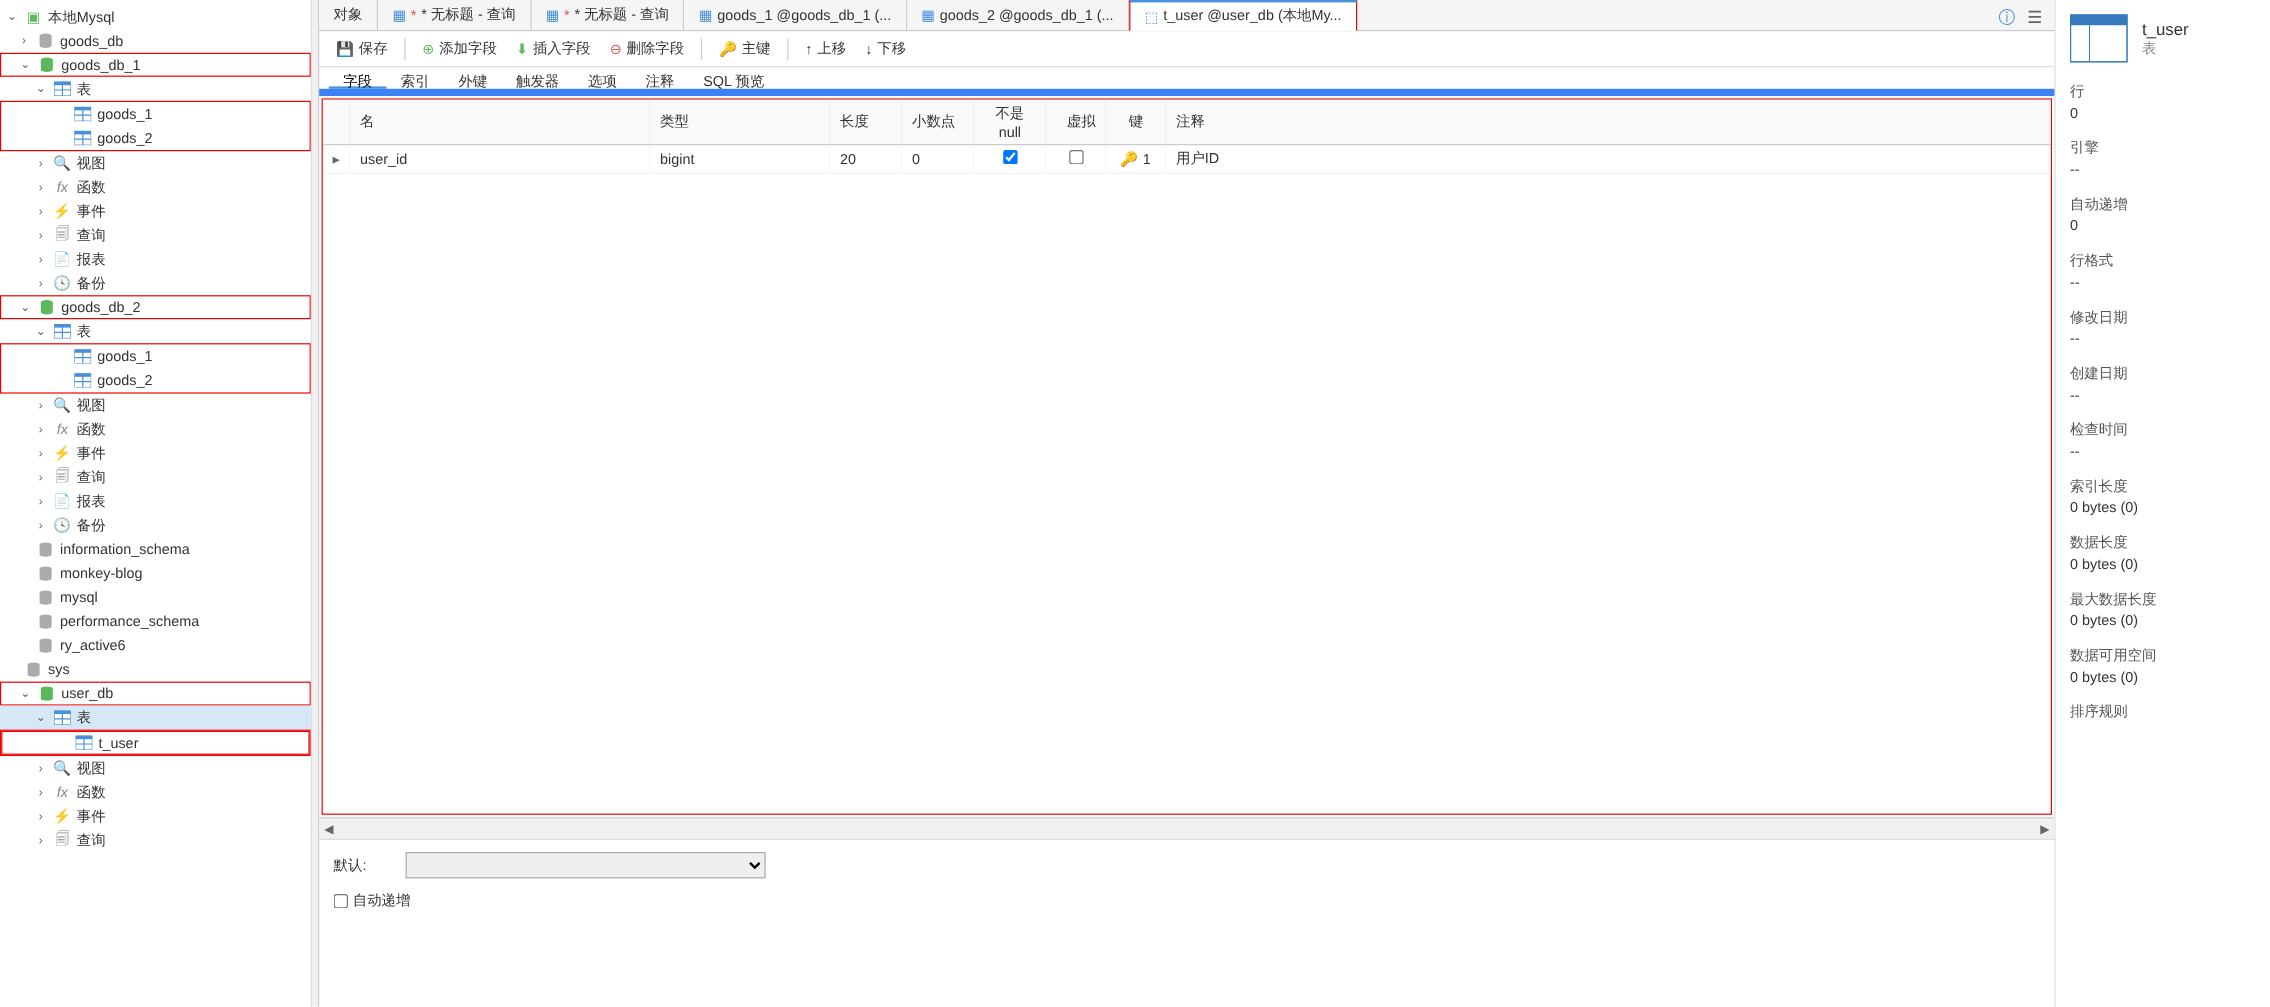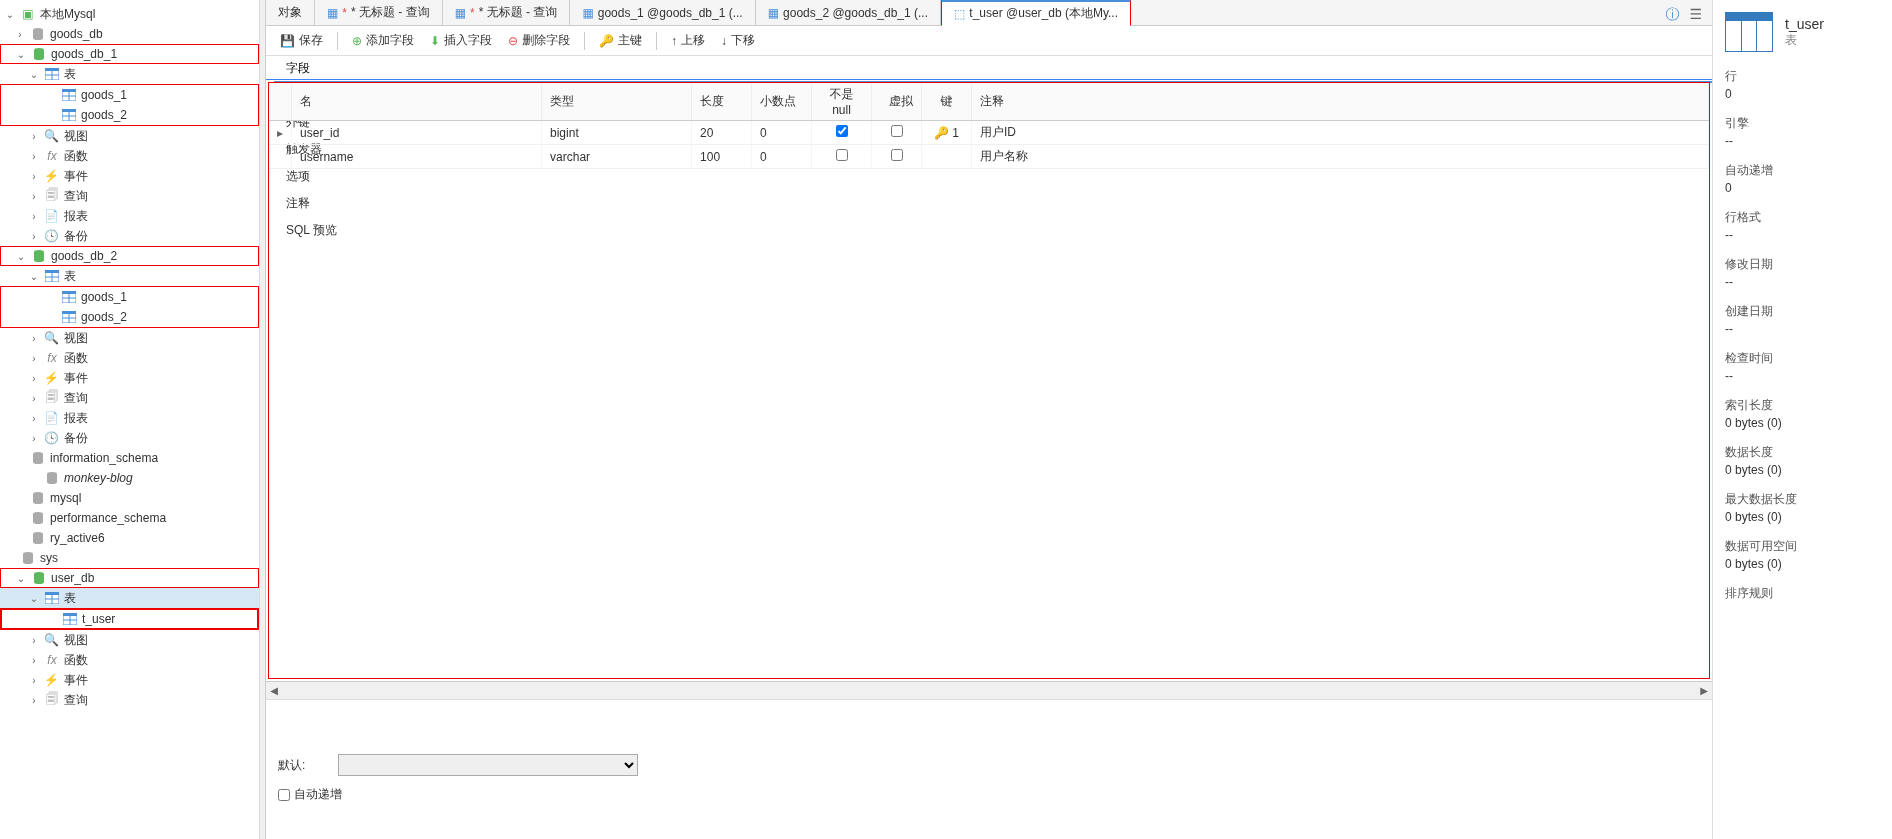--- a/index.html
+++ b/index.html
@@ -12,36 +12,36 @@
 .tree-icon { width: 16px; height: 16px; margin: 0 4px; display: flex; align-items: center; justify-content: center; }
 .icon-conn { color: #5cb85c; }
 .redbox { border: 1px solid #e00; }
 .main { flex: 1; display: flex; flex-direction: column; }
 .tabs { display: flex; height: 26px; border-bottom: 1px solid #ccc; background: #f5f5f5; }
 .tab { display: flex; align-items: center; padding: 0 12px; border-right: 1px solid #ccc; gap: 4px; cursor: pointer; }
 .tab.active { background: #fff; border-top: 2px solid #4a90d9; border-bottom: 1px solid #fff; margin-bottom: -1px; border-left: 1px solid #e00; border-right: 1px solid #e00; }
 .toolbar { display: flex; align-items: center; height: 30px; border-bottom: 1px solid #ddd; padding: 0 8px; gap: 4px; }
 .tb-btn { display: flex; align-items: center; gap: 4px; padding: 2px 6px; cursor: pointer; }
 .tb-sep { width: 1px; height: 18px; background: #ccc; margin: 0 4px; }
-.subtabs { display: flex; height: 24px; border-bottom: 1px solid #3b82f6; padding-left: 8px; flex-direction: column; }
+.subtabs { display: flex; height: 24px; border-bottom: 6px solid #3b82f6; padding-left: 8px; }
 .subtab { padding: 4px 12px; cursor: pointer; border-bottom: 2px solid transparent; }
 .subtab.active { border-bottom: 2px solid #4a90d9; color: #000; }
 .grid-container { flex: 1; display: flex; flex-direction: column; border: 1px solid #e00; margin: 2px; }
 .grid-wrap { flex: 1; position: relative; overflow: auto; }
 .grid { width: 100%; border-collapse: collapse; }
 .grid th { text-align: left; font-weight: normal; padding: 3px 8px; border-bottom: 1px solid #ccc; border-right: 1px solid #eee; background: #fafafa; font-size: 12px; }
 .grid td { padding: 3px 8px; border-bottom: 1px solid #f0f0f0; border-right: 1px solid #f5f5f5; height: 20px; }
 .row-marker { width: 14px; text-align: center; color: #666; }
 .chk { width: 12px; height: 12px; }
 .keyicon { color: #f0a020; }
 .hscroll { height: 18px; background: #f0f0f0; display: flex; align-items: center; border-top: 1px solid #ccc; }
 .hscroll-left, .hscroll-right { width: 16px; text-align: center; color: #666; font-size: 10px; }
 .hscroll-track { flex: 1; }
 .bottom-panel { padding: 10px 12px; border-top: 1px solid #ddd; height: 140px; }
-.field-row { display: flex; align-items: center; margin-bottom: 10px; margin-top: 44px; }
+.field-row { display: flex; align-items: center; margin-bottom: 10px; }
 .field-row label { width: 60px; }
 .field-row select { width: 300px; height: 22px; border: 1px solid #aaa; }
 .chk-row { display: flex; align-items: center; gap: 4px; margin-bottom: 6px; }
 .right-panel { width: 180px; border-left: 1px solid #ddd; padding: 12px; }
 .rp-header { display: flex; align-items: center; gap: 12px; margin-bottom: 16px; }
 .rp-icon { width: 48px; height: 40px; background: #4a90d9; position: relative; }
 .rp-icon::before { content: ""; position: absolute; top: 0; left: 0; right: 0; height: 8px; background: #357abd; }
 .rp-icon::after { content: ""; position: absolute; top: 8px; left: 0; right: 0; bottom: 0; background: linear-gradient(to right, #fff 0, #fff 33%, #357abd 33%, #357abd 34%, #fff 34%, #fff 66%, #357abd 66%, #357abd 67%, #fff 67%), linear-gradient(to bottom, #fff 0, #fff 50%, #357abd 50%, #357abd 52%, #fff 52%); border: 1px solid #357abd; }
 .rp-title { font-size: 14px; }
 .rp-sub { color: #888; }
@@ -249,21 +249,21 @@
       <div class="tree-item" style="padding-left: 14px;">
         <span class="tree-arrow"></span>
         <span class="tree-icon">
           <svg width="14" height="14" viewBox="0 0 14 14">
             <ellipse cx="7" cy="3" rx="5" ry="2" fill="#aaa"></ellipse>
             <path d="M2 3 v8 a5 2 0 0 0 10 0 v-8" fill="#aaa"></path>
           </svg>
         </span>
         <span>information_schema</span>
       </div>
-      <div class="tree-item" style="padding-left: 28px; font-style: italic;">
+      <div class="tree-item" style="padding-left: 14px;">
         <span class="tree-arrow"></span>
         <span class="tree-icon">
           <svg width="14" height="14" viewBox="0 0 14 14">
             <ellipse cx="7" cy="3" rx="5" ry="2" fill="#aaa"></ellipse>
             <path d="M2 3 v8 a5 2 0 0 0 10 0 v-8" fill="#aaa"></path>
           </svg>
         </span>
         <span>monkey-blog</span>
       </div>
       <div class="tree-item" style="padding-left: 14px;">
@@ -473,31 +473,20 @@
               <td class="row-marker">▸</td>
   <td>user_id</td>
   <td>bigint</td>
   <td>20</td>
   <td>0</td>
   <td style="text-align:center"><input type="checkbox" class="chk" checked="" style=""></td>
   <td style="text-align:center"><input type="checkbox" class="chk" style=""></td>
   <td style="text-align:center"><span class="keyicon">🔑</span> 1</td>
   <td>用户ID</td>
             </tr>
-            <tr>
-              <td class="row-marker"></td>
-  <td>username</td>
-  <td>varchar</td>
-  <td>100</td>
-  <td>0</td>
-  <td style="text-align:center"><input type="checkbox" class="chk" style=""></td>
-  <td style="text-align:center"><input type="checkbox" class="chk" style=""></td>
-  <td style="text-align:center"></td>
-  <td>用户名称</td>
-            </tr>
           </tbody>
       </table>
     </div>
   </div>
 
   <div class="hscroll">
     <span class="hscroll-left">◀</span>
     <div class="hscroll-track"></div>
     <span class="hscroll-right">▶</span>
   </div>

